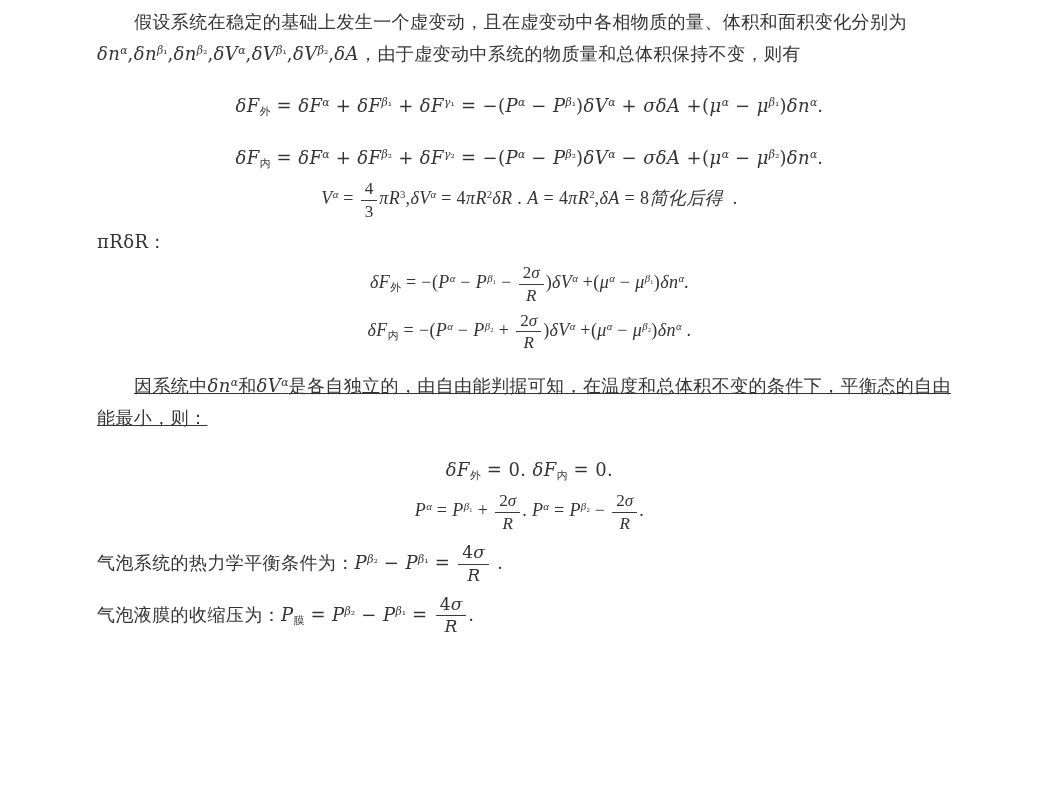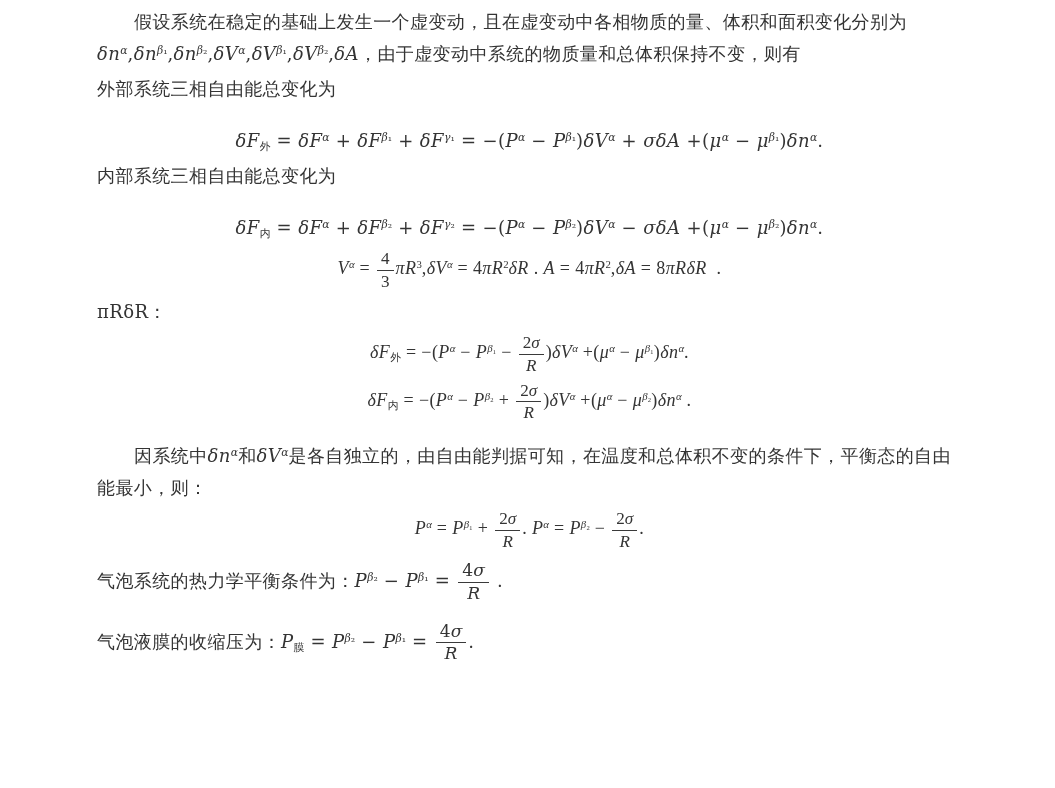--- a/index.html
+++ b/index.html
@@ -20,23 +20,23 @@
   .para, .line, .eq {
     font-size: 18px;
     line-height: 32px;
     margin: 0 0 3px 0;
     letter-spacing: 0.4px;
     white-space: pre-wrap;
   }
   .para { text-indent: 37px; }
   .eq { text-align: center; margin: 20px 0 3px 0; }
   .eq.tall { margin: 5px 0 5px 0; font-family: Liberation Serif, serif; }
-  .mt8  { margin-top: 17px; }
+  .mt8  { margin-top: 17px; text-decoration: underline; }
   .mt10 { margin-top: 10px; }
-  .mt12 { margin-top: 18px; }
+  .mt12 { margin-top: 9px; }
   i { font-style: italic; }
   sup {
     font-size: 0.6em;
     vertical-align: 0.55em;
     line-height: 0;
     letter-spacing: 0;
   }
   sub {
     font-size: 0.6em;
     vertical-align: -0.25em;
@@ -65,39 +65,38 @@
 </style>
 </head>
 <body>
 
 <div class="page">
 
   <p class="para">假设系统在稳定的基础上发生一个虚变动，且在虚变动中各相物质的量、体积和面积变化分别为<i>δn</i><sup><i>α</i></sup>,<i>δn</i><sup><i>β</i>₁</sup>,<i>δn</i><sup><i>β</i>₂</sup>,<i>δV</i><sup><i>α</i></sup>,<i>δV</i><sup><i>β</i>₁</sup>,<i>δV</i><sup><i>β</i>₂</sup>,<i>δA</i>，由于虚变动中系统的物质量和总体积保持不变，则有</p>
 
 
 
-  <p class="line">外部系统三相自由能总变化为</p>
 
   <p class="eq"><i>δF</i><sub>外</sub> = <i>δF</i><sup><i>α</i></sup> + <i>δF</i><sup><i>β</i>₁</sup> + <i>δF</i><sup><i>γ</i>₁</sup> = −(<i>P</i><sup><i>α</i></sup> − <i>P</i><sup><i>β</i>₁</sup>)<i>δV</i><sup><i>α</i></sup> + <i>σδA</i> +(<i>μ</i><sup><i>α</i></sup> − <i>μ</i><sup><i>β</i>₁</sup>)<i>δn</i><sup><i>α</i></sup>.</p>
 
-  <p class="line">内部系统三相自由能总变化为</p>
 
   <p class="eq"><i>δF</i><sub>内</sub> = <i>δF</i><sup><i>α</i></sup> + <i>δF</i><sup><i>β</i>₂</sup> + <i>δF</i><sup><i>γ</i>₂</sup> = −(<i>P</i><sup><i>α</i></sup> − <i>P</i><sup><i>β</i>₂</sup>)<i>δV</i><sup><i>α</i></sup> − <i>σδA</i> +(<i>μ</i><sup><i>α</i></sup> − <i>μ</i><sup><i>β</i>₂</sup>)<i>δn</i><sup><i>α</i></sup>.</p>
 
 
-  <p class="eq tall"><i>V</i><sup><i>α</i></sup> = <span class="frac"><span class="num">4</span><span class="den">3</span></span><i>πR</i><sup>3</sup>,<i>δV</i><sup><i>α</i></sup> = 4<i>πR</i><sup>2</sup><i>δR</i> . <i>A</i> = 4<i>πR</i><sup>2</sup>,<i>δA</i> = 8<i>πRδR</i>  .</p>
+  <p class="eq tall"><i>V</i><sup><i>α</i></sup> = <span class="frac"><span class="num">4</span><span class="den">3</span></span><i>πR</i><sup>3</sup>,<i>δV</i><sup><i>α</i></sup> = 4<i>πR</i><sup>2</sup><i>δR</i> . <i>A</i> = 4<i>πR</i><sup>2</sup>,<i>δA</i> = 8<i>简化后得</i>  .</p>
 
   <p class="line">πRδR：</p>
 
   <p class="eq tall"><i>δF</i><sub>外</sub> = −(<i>P</i><sup><i>α</i></sup> − <i>P</i><sup><i>β</i>₁</sup> − <span class="frac"><span class="num">2<i>σ</i></span><span class="den"><i>R</i></span></span>)<i>δV</i><sup><i>α</i></sup> +(<i>μ</i><sup><i>α</i></sup> − <i>μ</i><sup><i>β</i>₁</sup>)<i>δn</i><sup><i>α</i></sup>.</p>
 
   <p class="eq tall"><i>δF</i><sub>内</sub> = −(<i>P</i><sup><i>α</i></sup> − <i>P</i><sup><i>β</i>₂</sup> + <span class="frac"><span class="num">2<i>σ</i></span><span class="den"><i>R</i></span></span>)<i>δV</i><sup><i>α</i></sup> +(<i>μ</i><sup><i>α</i></sup> − <i>μ</i><sup><i>β</i>₂</sup>)<i>δn</i><sup><i>α</i></sup> .</p>
 
   <p class="para mt8">因系统中<i>δn</i><sup><i>α</i></sup>和<i>δV</i><sup><i>α</i></sup>是各自独立的，由自由能判据可知，在温度和总体积不变的条件下，平衡态的自由能最小，则：</p>
 
+  <p class="eq"><i>δF</i><sub>外</sub> = 0. <i>δF</i><sub>内</sub> = 0.</p>
 
   <p class="eq tall"><i>P</i><sup><i>α</i></sup> = <i>P</i><sup><i>β</i>₁</sup> + <span class="frac"><span class="num">2<i>σ</i></span><span class="den"><i>R</i></span></span>. <i>P</i><sup><i>α</i></sup> = <i>P</i><sup><i>β</i>₂</sup> − <span class="frac"><span class="num">2<i>σ</i></span><span class="den"><i>R</i></span></span>.</p>
 
   <p class="line mt10"><span>气泡系统的热力学平衡条件为：</span><span class="m"><i>P</i><sup><i>β</i>₂</sup> − <i>P</i><sup><i>β</i>₁</sup> = <span class="frac"><span class="num">4<i>σ</i></span><span class="den"><i>R</i></span></span> .</span></p>
 
   <p class="line mt12"><span>气泡液膜的收缩压为：</span><span class="m"><i>P</i><sub>膜</sub> = <i>P</i><sup><i>β</i>₂</sup> − <i>P</i><sup><i>β</i>₁</sup> = <span class="frac"><span class="num">4<i>σ</i></span><span class="den"><i>R</i></span></span>.</span></p>
 
 </div>
 
 </body></html>

